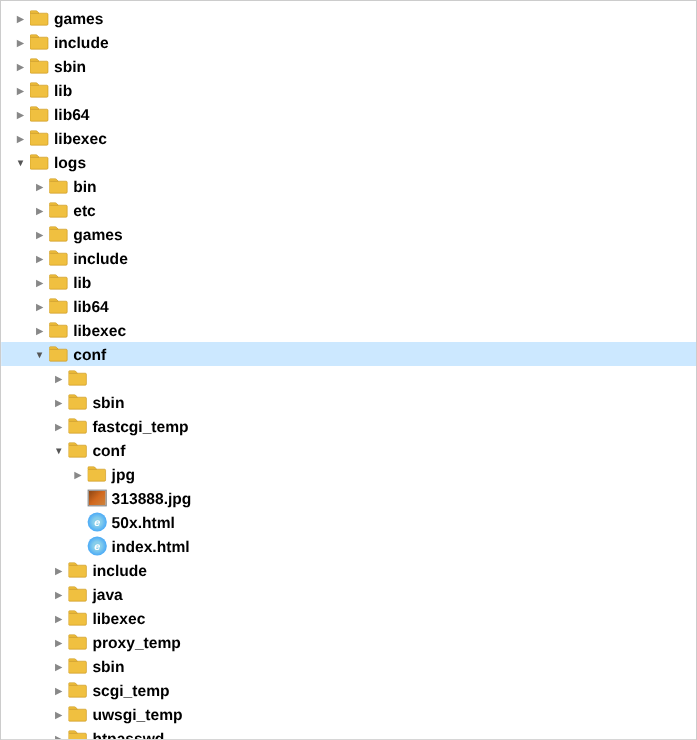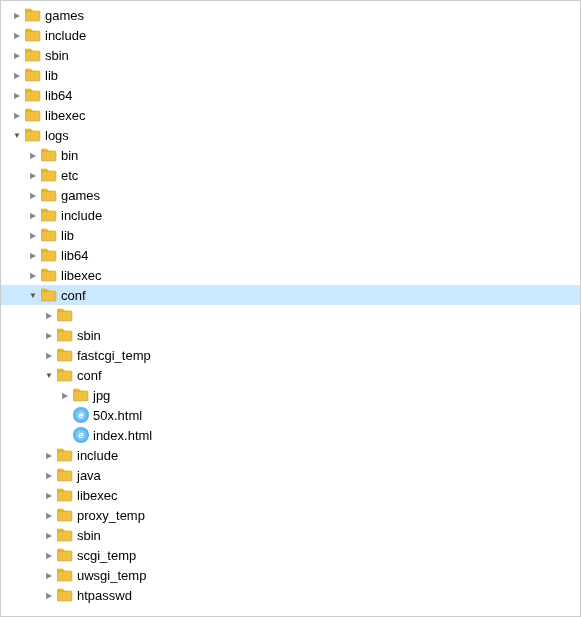--- a/index.html
+++ b/index.html
@@ -78,20 +78,21 @@
       display: inline-flex;
       align-items: center;
       justify-content: center;
       font-size: 10px;
       color: #555;
     }
 
     .item-label {
       color: #000000;
       font-size: 13px;
+      font-weight: bold;
     }
   </style>
 </head>
 <body>
 
 <div class="tree-container" id="tree-container">
 <div class="tree-item indent-0">
       <span class="expand-arrow" style="font-size: 8px; color: rgb(136, 136, 136);">▶</span>
       <span class="folder-icon">
         <svg width="16" height="14" viewBox="0 0 16 14">
@@ -286,29 +287,36 @@
         <svg width="16" height="14" viewBox="0 0 16 14">
           <rect x="0" y="3" width="15" height="10" rx="1" fill="#f0c040" stroke="#c8941a" stroke-width="0.5"></rect>
           <path d="M0 3 L0 2 Q0 1 1 1 L5 1 Q6 1 6.5 2 L7.5 3 Z" fill="#f0c040" stroke="#c8941a" stroke-width="0.5"></path>
         </svg>
       </span>
       <span class="item-label">jpg</span>
     </div>
     <div class="tree-item indent-3">
       <span class="expand-arrow"></span>
       <span class="folder-icon">
-        <div style="width: 16px; height: 16px; border-radius: 50%; background: radial-gradient(circle, rgb(135, 206, 235) 30%, rgb(30, 144, 255) 100%); display: inline-flex; align-items: center; justify-content: center; font-size: 9px; color: rgb(255, 255, 255); font-weight: bold; font-style: italic;">e</div>
-      </span>
-      <span class="item-label">50x.html</span>
+        <div style="width: 16px; height: 14px; border: 1px solid rgb(136, 136, 136); background: linear-gradient(135deg, rgb(139, 69, 19) 0%, rgb(210, 105, 30) 50%, rgb(205, 133, 63) 100%); display: inline-block;"></div>
+      </span>
+      <span class="item-label">313888.jpg</span>
     </div>
     <div class="tree-item indent-3">
       <span class="expand-arrow"></span>
       <span class="folder-icon">
         <div style="width: 16px; height: 16px; border-radius: 50%; background: radial-gradient(circle, rgb(135, 206, 235) 30%, rgb(30, 144, 255) 100%); display: inline-flex; align-items: center; justify-content: center; font-size: 9px; color: rgb(255, 255, 255); font-weight: bold; font-style: italic;">e</div>
       </span>
+      <span class="item-label">50x.html</span>
+    </div>
+    <div class="tree-item indent-3">
+      <span class="expand-arrow"></span>
+      <span class="folder-icon">
+        <div style="width: 16px; height: 16px; border-radius: 50%; background: radial-gradient(circle, rgb(135, 206, 235) 30%, rgb(30, 144, 255) 100%); display: inline-flex; align-items: center; justify-content: center; font-size: 9px; color: rgb(255, 255, 255); font-weight: bold; font-style: italic;">e</div>
+      </span>
       <span class="item-label">index.html</span>
     </div>
     <div class="tree-item indent-2">
       <span class="expand-arrow" style="font-size: 8px; color: rgb(136, 136, 136);">▶</span>
       <span class="folder-icon">
         <svg width="16" height="14" viewBox="0 0 16 14">
           <rect x="0" y="3" width="15" height="10" rx="1" fill="#f0c040" stroke="#c8941a" stroke-width="0.5"></rect>
           <path d="M0 3 L0 2 Q0 1 1 1 L5 1 Q6 1 6.5 2 L7.5 3 Z" fill="#f0c040" stroke="#c8941a" stroke-width="0.5"></path>
         </svg>
       </span>

